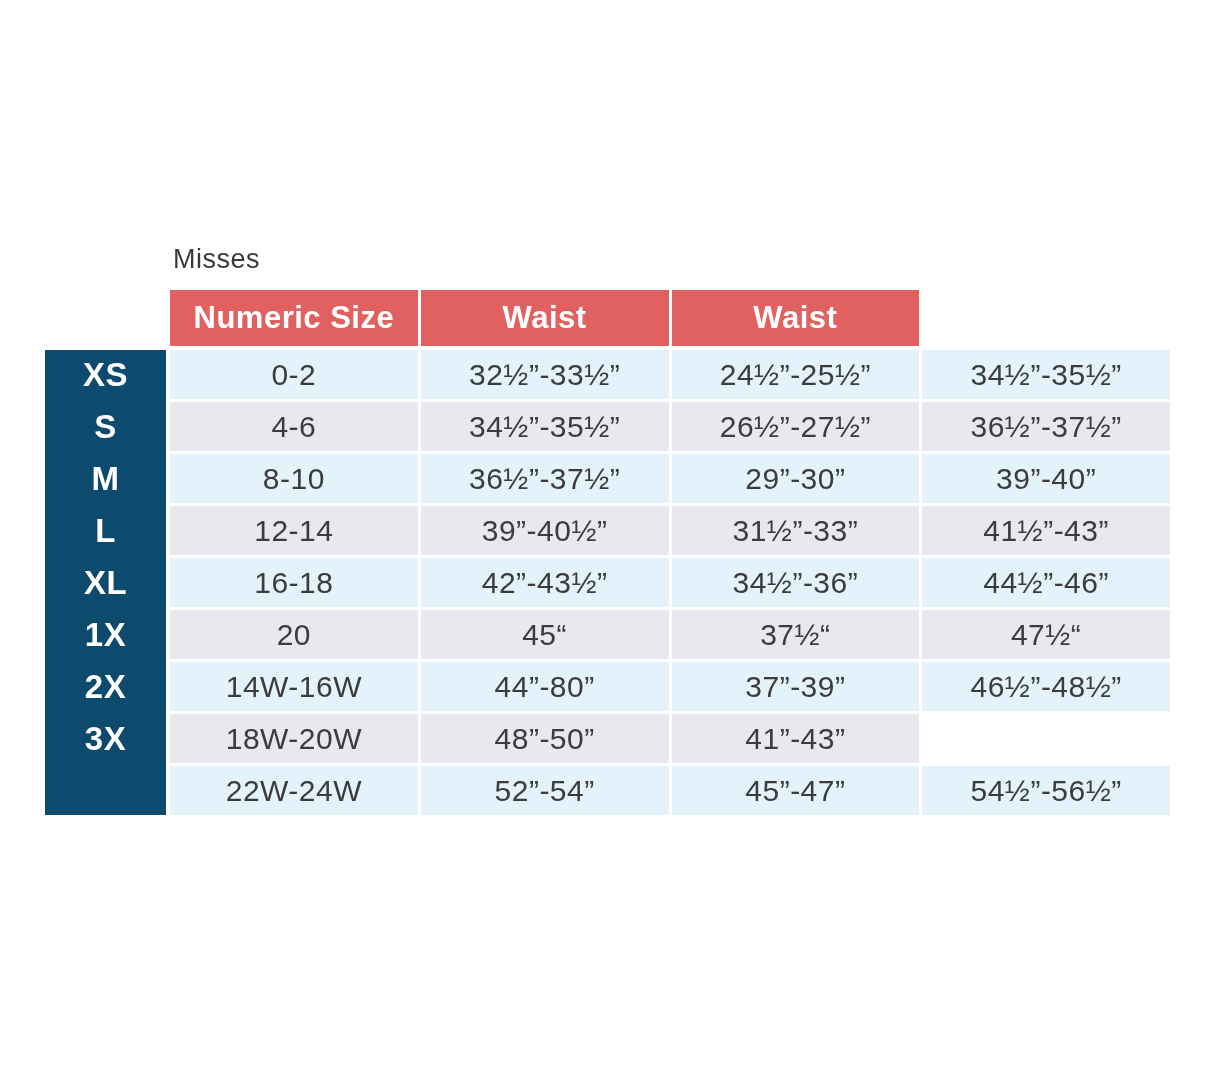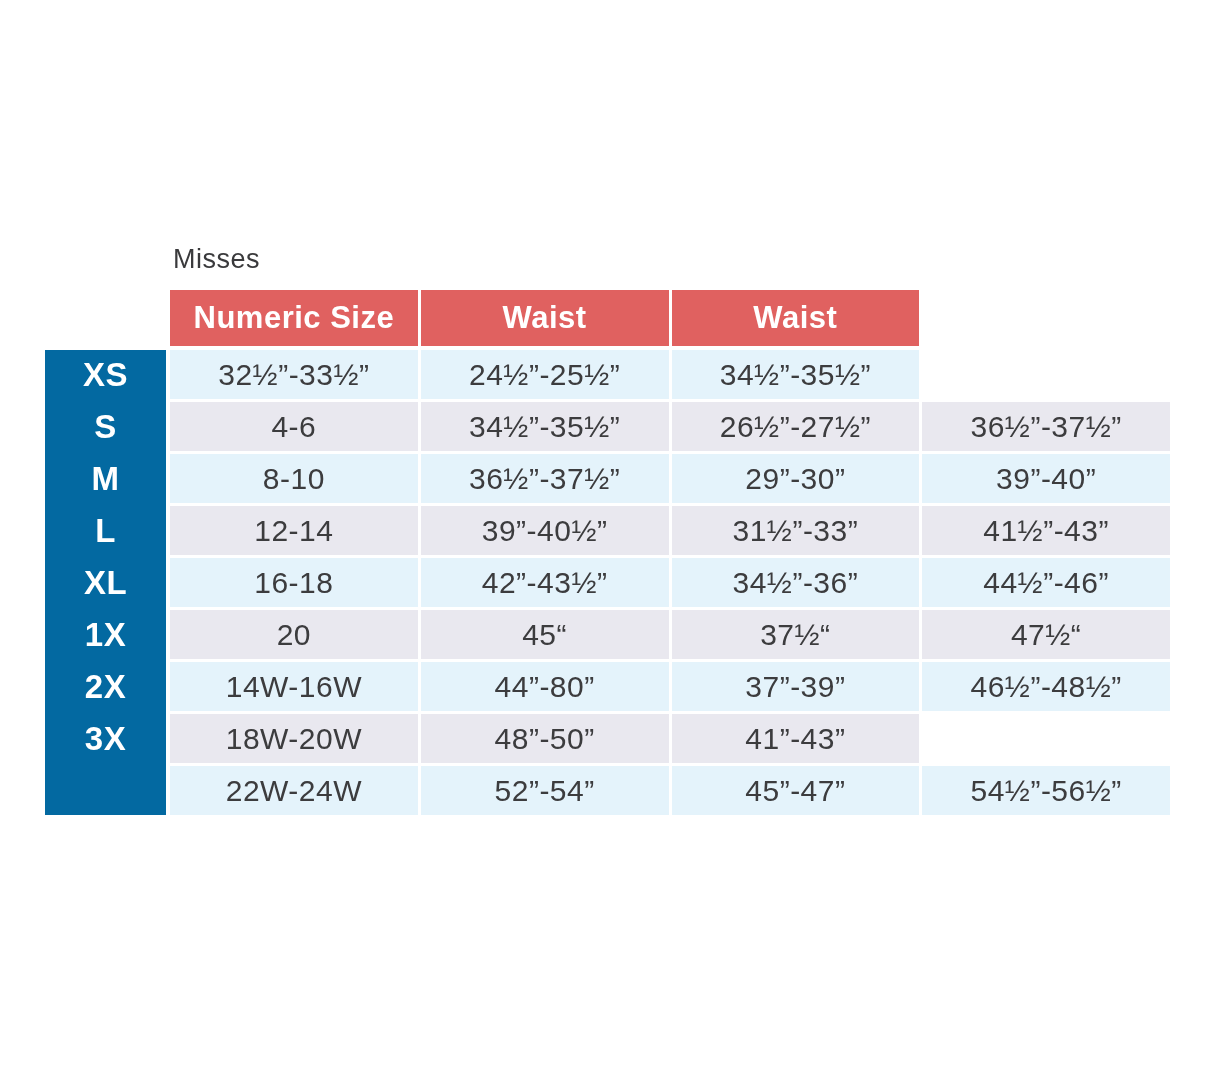--- a/index.html
+++ b/index.html
@@ -21,21 +21,21 @@
     font-size: 27px;
     color: #3a3a3c;
     letter-spacing: 0.5px;
   }
   .size-sidebar {
     position: absolute;
     left: 45px;
     top: 350px;
     width: 121px;
     height: 465px;
-    background: #0369a1;
+    background: #0c4a6e;
     display: flex;
     flex-direction: column;
     gap: 3px;
   }
   .size-sidebar .size-label {
     height: 49px;
     display: flex;
     align-items: center;
     justify-content: center;
     color: #ffffff;
@@ -105,20 +105,21 @@
 </div>
 
 <div class="table-wrap">
   <div class="header-row">
     <div class="header-cell">Numeric Size</div>
     <div class="header-cell">Waist</div>
     <div class="header-cell">Waist</div>
   </div>
   <div class="body-rows">
     <div class="data-row">
+      <div class="cell">0-2</div>
       <div class="cell">32½”-33½”</div>
       <div class="cell">24½”-25½”</div>
       <div class="cell">34½”-35½”</div>
     </div>
     <div class="data-row">
       <div class="cell">4-6</div>
       <div class="cell">34½”-35½”</div>
       <div class="cell">26½”-27½”</div>
       <div class="cell">36½”-37½”</div>
     </div>

